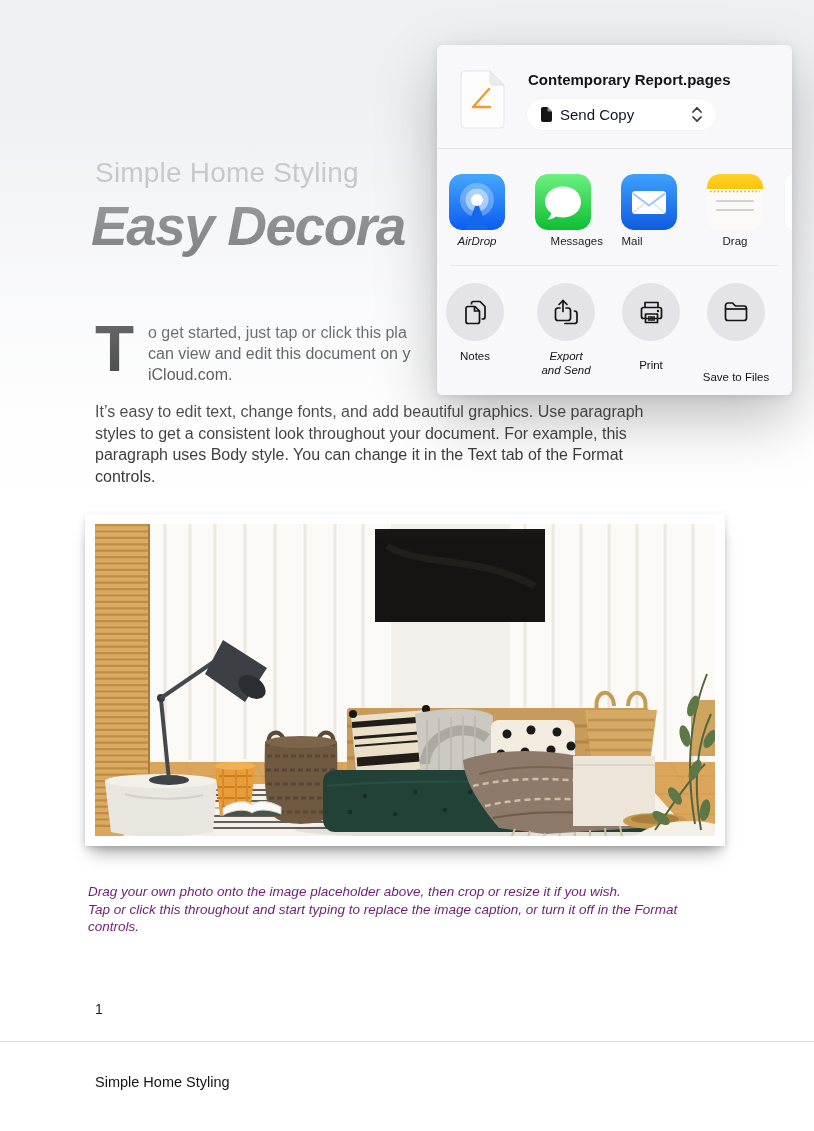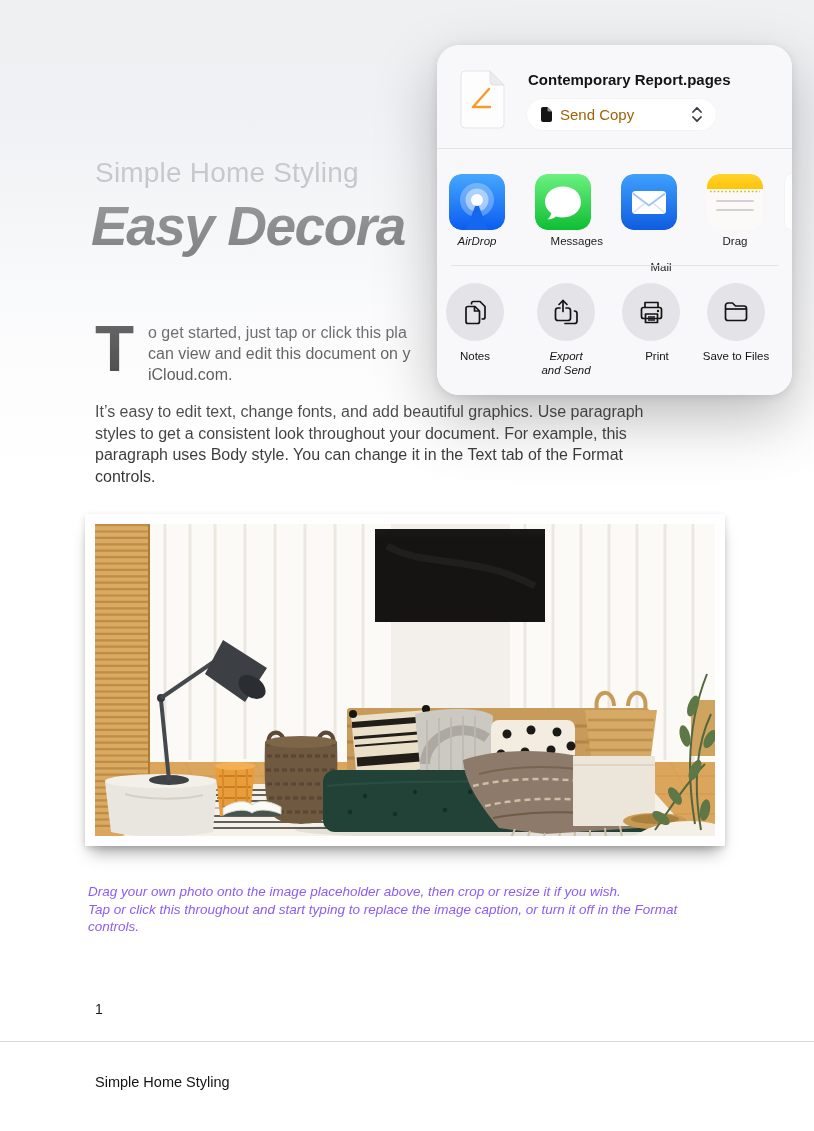--- a/index.html
+++ b/index.html
@@ -9,47 +9,47 @@
   .abs{position:absolute;}
 
   
   .doc-subtitle{left:95px;top:157px;font-size:28px;font-weight:500;color:#7b7b7d;letter-spacing:.2px;}
   .doc-title{left:91px;top:194px;font-size:55px;font-weight:bold;font-style:italic;color:#0c0c0c;letter-spacing:-1.5px;}
   .dropcap{left:95px;top:319px;font-size:64px;line-height:60px;font-weight:bold;color:#0a0a0a;}
   .intro-line{left:148px;font-size:16px;line-height:21px;color:#1c1c1c;white-space:nowrap;}
   .body-line{left:95px;font-size:16px;line-height:21.5px;color:#1c1c1c;white-space:nowrap;}
   .figure{left:85px;top:514px;width:640px;height:332px;background:#fff;padding:10px;
           box-shadow:0 12px 16px -6px rgba(0,0,0,.35),0 2px 6px rgba(0,0,0,.15);border-radius:1px;}
-  .caption-line{left:88px;font-size:13.5px;line-height:17.6px;font-style:italic;color:#8b5cf6;white-space:nowrap;}
+  .caption-line{left:88px;font-size:13.5px;line-height:17.6px;font-style:italic;color:#701a75;white-space:nowrap;}
   .page-number{left:95px;top:1001px;font-size:14px;color:#1a1a1a;}
   .page-divider{left:0;top:1041px;width:814px;height:1px;background:#dadada;}
   .footer-text{left:95px;top:1074px;font-size:14.5px;color:#141414;}
 
   
   .dim{left:0;top:0;width:814px;height:540px;pointer-events:none;z-index:5;
        background:linear-gradient(180deg,#eff0f2 0px,#eff0f2 52px,rgba(236,237,241,.82) 95px,
        rgba(238,239,243,.62) 200px,rgba(243,244,247,.42) 310px,rgba(250,250,252,.18) 430px,rgba(255,255,255,0) 540px);}
 
   
   .toolbar{z-index:10;}
   .ghost-title{left:97px;top:15px;font-size:21px;font-weight:bold;color:#9fa4a9;opacity:.5;filter:blur(1.3px);}
   .circle-btn{border-radius:50%;background:#fff;display:flex;align-items:center;justify-content:center;
               box-shadow:0 0 0 .5px rgba(0,0,0,.03);}
   .pill{background:#fff;border-radius:18.5px;box-shadow:0 0 0 .5px rgba(0,0,0,.03);display:flex;align-items:center;}
   .tb-title{left:119px;top:23px;font-size:16.5px;font-weight:bold;color:#0a0a0a;}
   .disclosure{left:174px;top:24px;width:20px;height:20px;border-radius:50%;background:#e2e2e6;
               display:flex;align-items:center;justify-content:center;}
 
   
-  .popover{left:437px;top:45px;width:355px;height:350px;border-radius:22px;background:rgba(248,248,250,.97);
+  .popover{left:437px;top:45px;width:355px;height:350px;border-radius:6px;background:rgba(248,248,250,.97);
            z-index:20;box-shadow:0 24px 60px rgba(0,0,0,.25),0 2px 10px rgba(0,0,0,.10);overflow:hidden;}
   .pop-file-name{left:91px;top:26px;font-size:15px;font-weight:bold;color:#141414;}
   .send-pill{left:90px;top:54px;width:189px;height:31px;border-radius:16px;background:#fff;
              display:flex;align-items:center;box-shadow:0 0 0 .5px rgba(0,0,0,.04);}
-  .send-label{font-size:15px;color:#a16207;margin-left:8px;}
+  .send-label{font-size:15px;color:#0f172a;margin-left:8px;}
   .pop-sep{height:1px;background:#e4e4e6;}
   .app-icon{width:56px;height:56px;border-radius:12.5px;overflow:hidden;}
   .app-label{top:190px;width:80px;text-align:center;font-size:11.5px;color:#1c1c1e;}
   .action-circle{width:58px;height:58px;border-radius:50%;background:#e3e3e8;
                  display:flex;align-items:center;justify-content:center;}
   .action-label{top:304px;width:90px;text-align:center;font-size:11.5px;line-height:14px;color:#141414;}
   .sliver{left:348px;top:129px;width:7px;height:56px;background:#fdfdfe;border-radius:10px 0 0 10px;
           box-shadow:0 0 0 .5px rgba(0,0,0,.04);}
 </style>
 </head>
@@ -397,21 +397,21 @@
               <stop offset="0" stop-color="#3fa0fd"></stop>
               <stop offset="1" stop-color="#0f5ce0"></stop>
             </linearGradient>
           </defs>
         <rect width="56" height="56" rx="12.5" fill="url(#mlg)"></rect>
         <rect x="11" y="17" width="34" height="23" rx="3.5" fill="#ffffff"></rect>
         <path d="M12 19.5 L28 31.5 L44 19.5" stroke="#9ec3f5" stroke-width="1.8" fill="none" stroke-linejoin="round"></path>
         <path d="M12.5 38.5 L23.5 29.5 M43.5 38.5 L32.5 29.5" stroke="#cfe1fa" stroke-width="1.5"></path>
       </svg>
     </div>
-    <div class="abs app-label" style="left:184px;margin-top:26px;">Mail</div>
+    <div class="abs app-label" style="left:155px;">Mail</div>
 
     <div class="abs app-icon" style="left:270px;top:129px;">
       <svg width="56" height="56" viewBox="0 0 56 56">
         <defs>
             <linearGradient id="ntg" x1="0" y1="0" x2="0" y2="1">
               <stop offset="0" stop-color="#ffd32b"></stop>
               <stop offset="1" stop-color="#fdc40a"></stop>
             </linearGradient>
           </defs>
         <rect width="56" height="56" rx="12.5" fill="#fbfaf8"></rect>
@@ -461,28 +461,28 @@
       <svg width="27" height="27" viewBox="0 0 27 27">
         <g stroke="#141414" stroke-width="1.7" fill="none" stroke-linejoin="round">
           <path d="M7 8.5 V3.5 H20 V8.5"></path>
           <rect x="3.5" y="8.5" width="20" height="11" rx="2"></rect>
           <path d="M7.5 15 H19.5 V23.5 H7.5 Z"></path>
           <path d="M10 18 H17 M10 21 H17" stroke-width="1.4"></path>
         </g>
         <circle cx="20" cy="12" r="1.2" fill="#141414"></circle>
       </svg>
     </div>
-    <div class="abs action-label" style="left:175px;">
+    <div class="abs action-label" style="left:169px;margin-top:9px;">
       <span>Print</span>
     </div>
 
     <div class="abs action-circle" style="left:270px;top:238px;">
       <svg width="28" height="28" viewBox="0 0 28 28">
         <path d="M3.5 9 V7.5 a2.5 2.5 0 0 1 2.5 -2.5 H10.5 L13.5 8 H22 a2.5 2.5 0 0 1 2.5 2.5 V20 a2.5 2.5 0 0 1 -2.5 2.5 H6 A2.5 2.5 0 0 1 3.5 20 Z" stroke="#141414" stroke-width="1.7" fill="none" stroke-linejoin="round"></path>
         <path d="M3.5 11 H24.5" stroke="#141414" stroke-width="1.7"></path>
       </svg>
     </div>
-    <div class="abs action-label" style="left:254px;">
+    <div class="abs action-label" style="left:254px;margin-top:21px;">
       <span>Save to Files</span>
     </div>
   </div>
 
 </div>
 
 </body></html>

